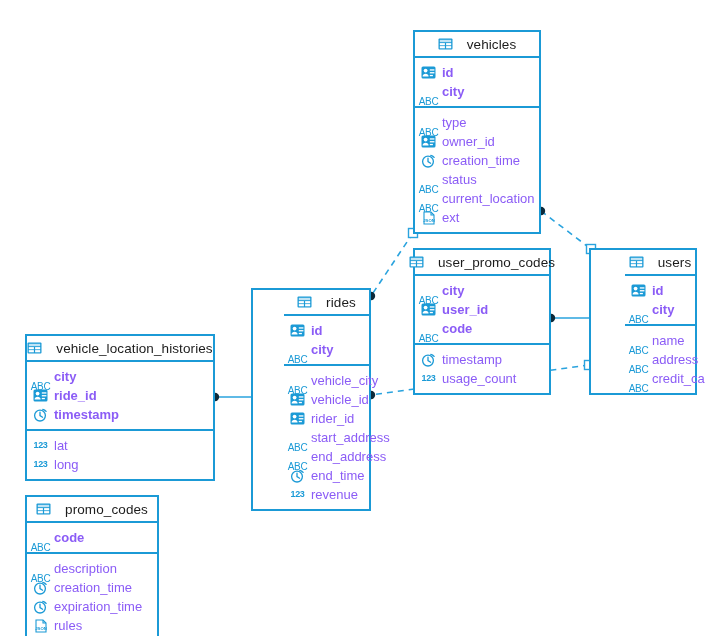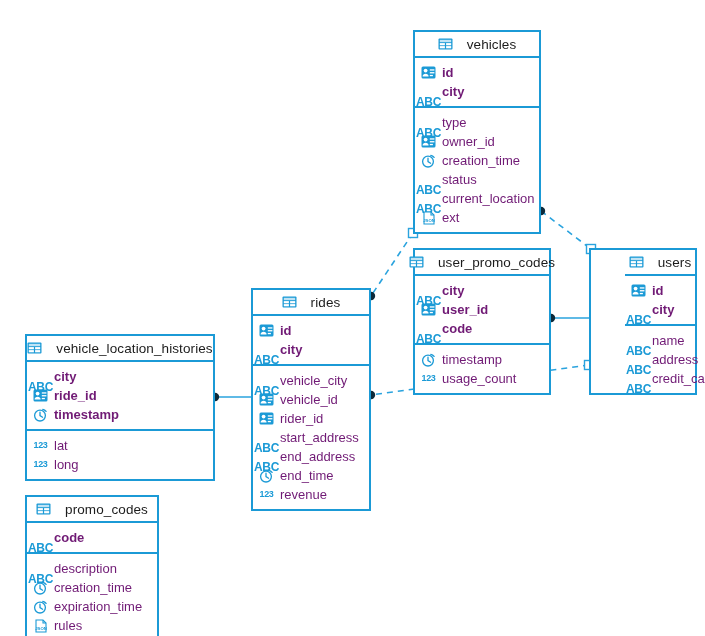--- a/index.html
+++ b/index.html
@@ -61,38 +61,38 @@
   .field-row {
     display: flex;
     align-items: center;
     gap: 6px;
     height: 19px;
     padding: 0 6px;
     white-space: nowrap;
   }
   .field-name {
     font-size: 13px;
-    color: #701a75;
+    color: #8b5cf6;
   }
   .field-row.pk .field-name {
     font-weight: bold;
   }
   .ico {
     width: 15px;
     height: 15px;
     flex: 0 0 15px;
     display: inline-flex;
     align-items: center;
     justify-content: center;
   }
   .ico svg { display:block; }
   .abc-ico {
     font-family: "Liberation Sans", sans-serif;
-    font-size: 12px;
-    font-weight: bold;
+    font-size: 10px;
+    font-weight: normal;
     color: #1b9ad6;
     letter-spacing: -0.3px;
     line-height: 1;
     margin-top: 21px;
   }
   .num-ico {
     font-family: "Liberation Sans", sans-serif;
     font-size: 9px;
     font-weight: bold;
     color: #1b9ad6;
@@ -320,21 +320,21 @@
             <span class="field-name">address</span>
           </div>
           <div class="field-row">
             <span class="ico">
               <span class="abc-ico">ABC</span>
             </span>
             <span class="field-name">credit_card</span>
           </div>
         </div>
       </div>
-      <div class="table-box" style="left: 251px; top: 288px; width: 120px;">
+      <div class="table-box" style="left: 251px; top: 288px; width: 120px; padding-left: 31px;">
         <div class="tbl-header">
           <span class="ico">
             <svg width="15" height="12" viewBox="0 0 15 12">
               <rect x="0.5" y="0.5" width="14" height="11" rx="1" fill="#1b9ad6"></rect>
               <rect x="1.8" y="1.8" width="11.4" height="2.4" fill="#bfe3f5"></rect>
               <rect x="1.8" y="5.1" width="5.1" height="2.2" fill="#fff"></rect>
               <rect x="8.1" y="5.1" width="5.1" height="2.2" fill="#fff"></rect>
               <rect x="1.8" y="8.1" width="5.1" height="2.2" fill="#fff"></rect>
               <rect x="8.1" y="8.1" width="5.1" height="2.2" fill="#fff"></rect>
             </svg>

